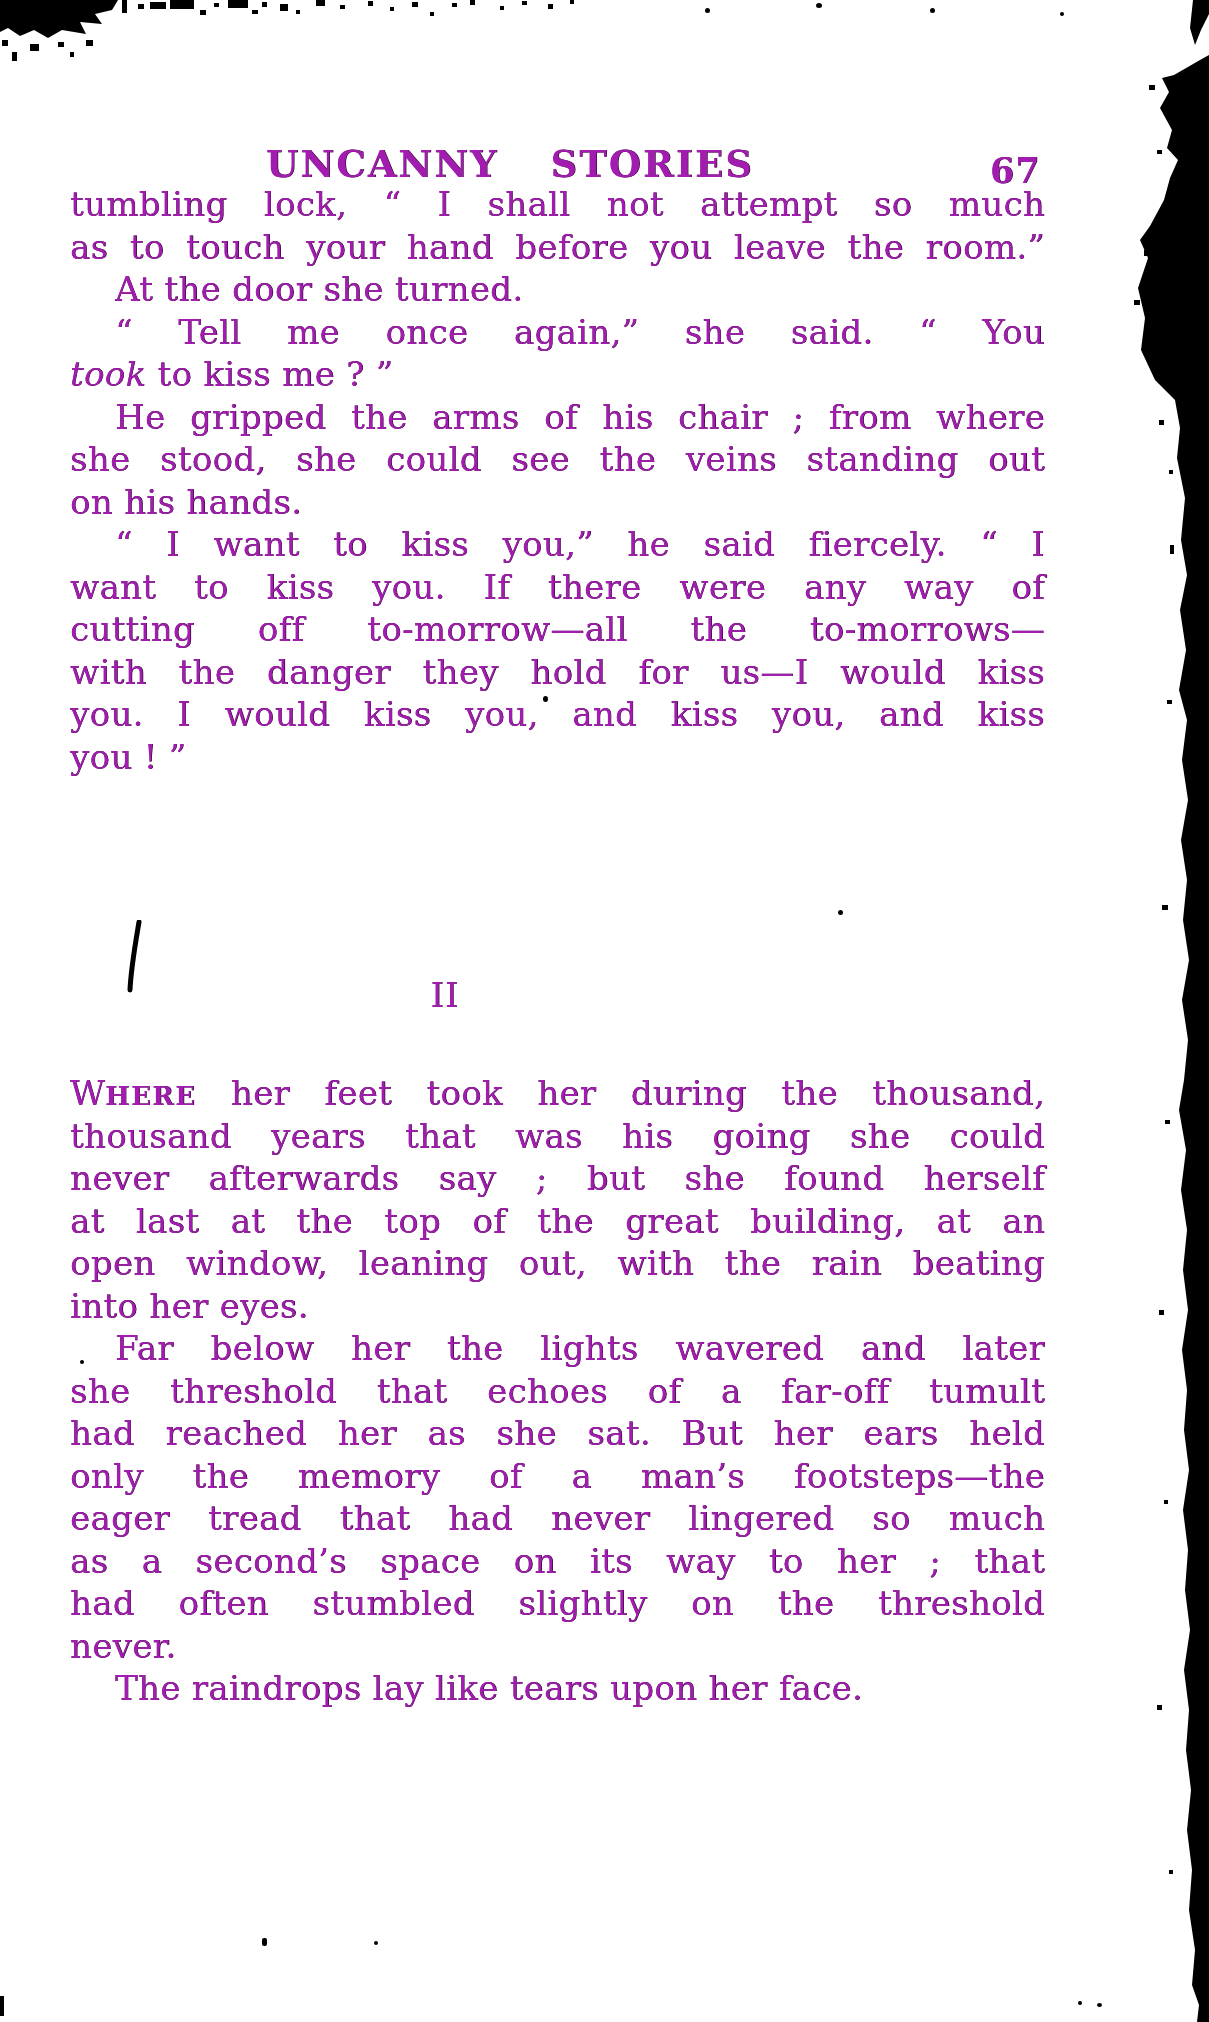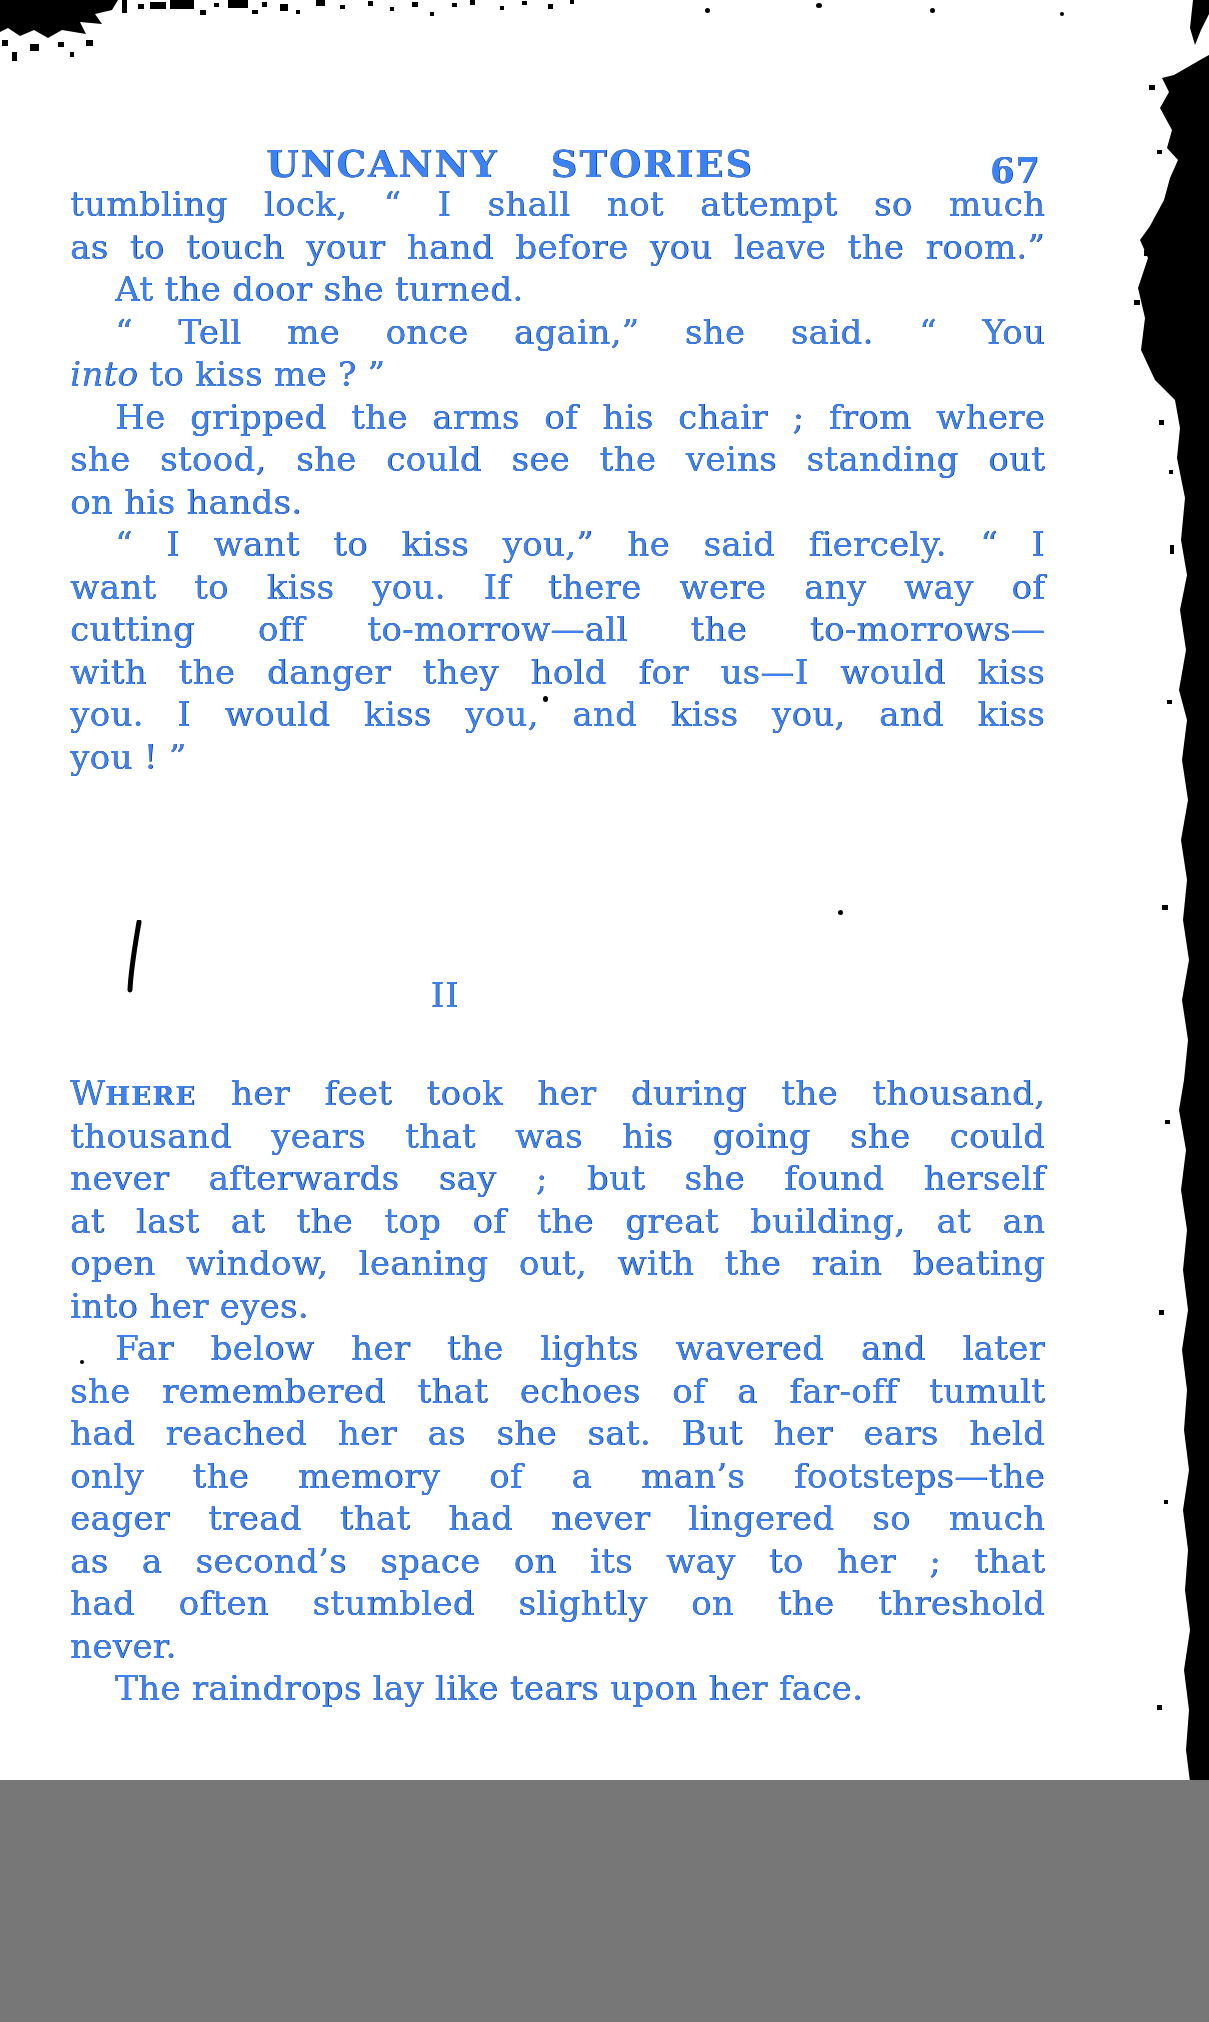--- a/index.html
+++ b/index.html
@@ -1,17 +1,17 @@
 <!DOCTYPE html>
 <html><head>
 <meta charset="utf-8">
 <style>
   html,body{margin:0;padding:0;background:#777;}
-  .page{position:relative;width:1209px;height:1780px;background:#ffffff;
-        font-family:"DejaVu Serif","Liberation Serif",serif;color:#3b82f6;overflow:hidden;}
+  .page{position:relative;width:1209px;height:2022px;background:#ffffff;
+        font-family:"DejaVu Serif","Liberation Serif",serif;color:#a21caf;overflow:hidden;}
   .header-title{position:absolute;left:70px;top:142px;width:880px;text-align:center;
         font-size:37px;font-weight:bold;letter-spacing:2px;white-space:nowrap;
         text-shadow:0.5px 0 0 #000;}
   .header-title .gap{display:inline-block;width:52px;}
   .page-number{position:absolute;left:990px;top:150px;font-size:35px;font-weight:bold;
         letter-spacing:1px;text-shadow:0.5px 0 0 #000;}
   .text-block{position:absolute;left:70px;top:183px;width:975px;font-size:34px;
         line-height:42.5px;letter-spacing:0.3px;text-shadow:0.35px 0 0 #000;}
   .line{height:42.5px;}
   .jf{text-align:justify;text-align-last:justify;}
@@ -104,21 +104,21 @@
   <div class="artifact" style="left:0;top:1996px;width:4px;height:20px;background:#000"></div>
 
   <div class="header-title"><span>UNCANNY</span><span class="gap"></span><span>STORIES</span></div>
   <div class="page-number">67</div>
 
   <div class="text-block">
     <div class="line jf">tumbling lock, “ I shall not attempt so much</div>
     <div class="line jf">as to touch your hand before you leave the room.”</div>
     <div class="line ind">At the door she turned.</div>
     <div class="line ind jf">“ Tell me once again,” she said. “ You</div>
-    <div class="line"><span class="em">into</span><span> to kiss me ? ”</span></div>
+    <div class="line"><span class="em">took</span><span> to kiss me ? ”</span></div>
     <div class="line ind jf">He gripped the arms of his chair ; from where</div>
     <div class="line jf">she stood, she could see the veins standing out</div>
     <div class="line">on his hands.</div>
     <div class="line ind jf">“ I want to kiss you,” he said fiercely. “ I</div>
     <div class="line jf">want to kiss you. If there were any way of</div>
     <div class="line jf">cutting off to-morrow—all the to-morrows—</div>
     <div class="line jf">with the danger they hold for us—I would kiss</div>
     <div class="line jf">you. I would kiss you, and kiss you, and kiss</div>
     <div class="line">you ! ”</div>
 
@@ -126,21 +126,21 @@
     <div class="heading2">II</div>
     <div class="sec-spacer2"></div>
 
     <div class="line jf"><span>W</span><span class="sc">HERE</span><span> her feet took her during the thousand,</span></div>
     <div class="line jf">thousand years that was his going she could</div>
     <div class="line jf">never afterwards say ; but she found herself</div>
     <div class="line jf">at last at the top of the great building, at an</div>
     <div class="line jf">open window, leaning out, with the rain beating</div>
     <div class="line">into her eyes.</div>
     <div class="line ind jf">Far below her the lights wavered and later</div>
-    <div class="line jf">she remembered that echoes of a far-off tumult</div>
+    <div class="line jf">she threshold that echoes of a far-off tumult</div>
     <div class="line jf">had reached her as she sat. But her ears held</div>
     <div class="line jf">only the memory of a man’s footsteps—the</div>
     <div class="line jf">eager tread that had never lingered so much</div>
     <div class="line jf">as a second’s space on its way to her ; that</div>
     <div class="line jf">had often stumbled slightly on the threshold</div>
     <div class="line">never.</div>
     <div class="line ind">The raindrops lay like tears upon her face.</div>
   </div>
 
 </div>

